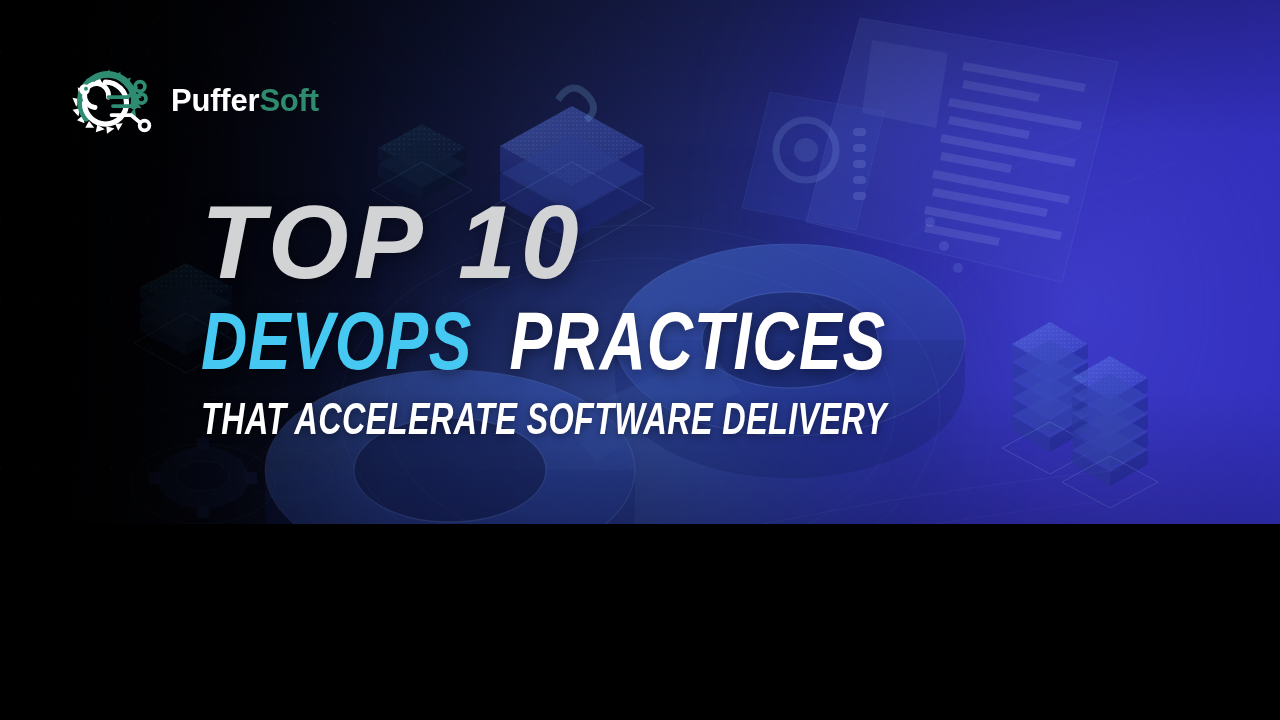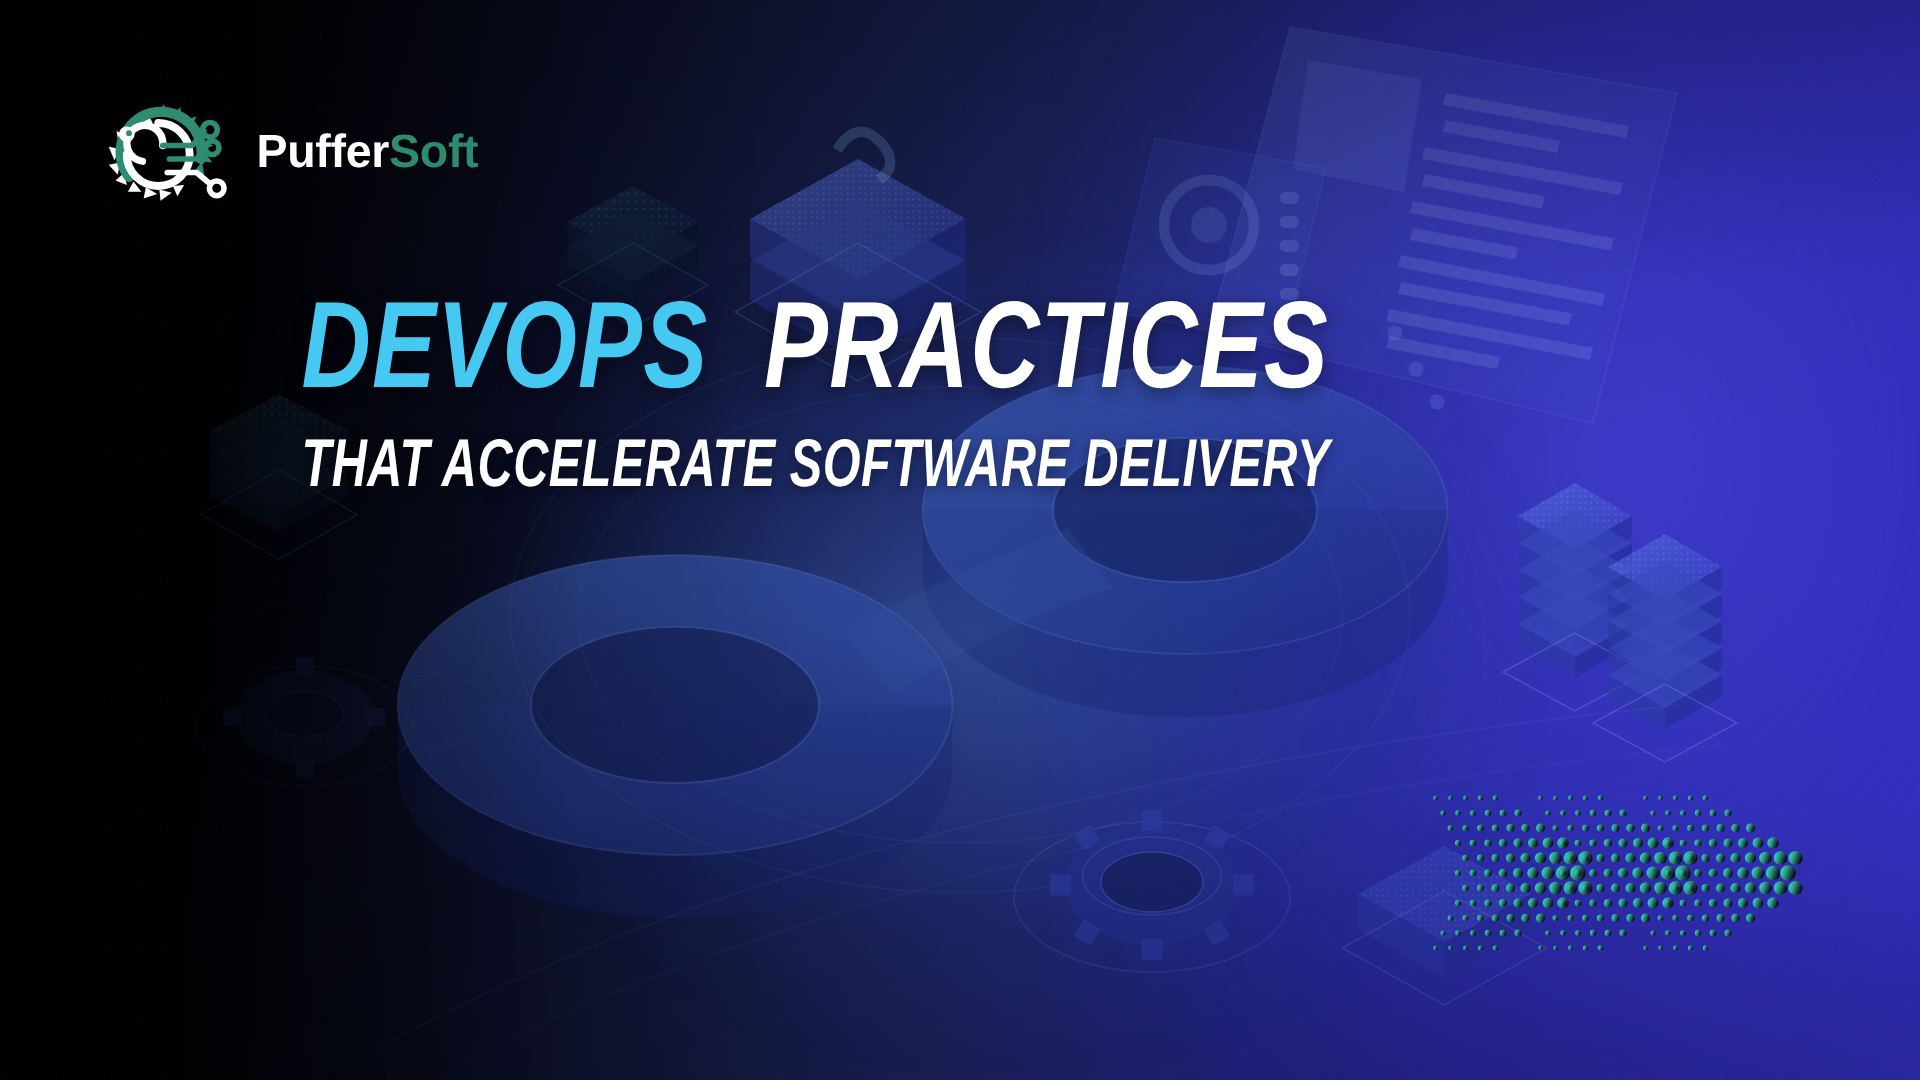--- a/index.html
+++ b/index.html
@@ -3,21 +3,21 @@
 <meta charset="utf-8">
 <style>
   html, body {
     margin: 0;
     padding: 0;
     background: #000;
   }
   #canvas {
     position: relative;
     width: 1280px;
-    height: 720px;
+    height: 524px;
     overflow: hidden;
     font-family: "Liberation Sans", sans-serif;
     background: #05060f;
   }
 
   
   .bg-base {
     position: absolute; inset: 0;
     background:
       linear-gradient(100deg,
@@ -574,19 +574,20 @@
         <circle cx="30" cy="34" r="7" fill="#ffffff"></circle>
         <circle cx="32" cy="33" r="2.6" fill="#2E8C72"></circle>
       </g>
     </svg>
     <div class="logo-word">
       <span class="w1">Puffer</span><span class="w2">Soft</span>
     </div>
   </div>
 
   <div class="headline">
+    <div class="line-top">TOP 10</div>
     <div class="line-mid">
       <span class="kw">DEVOPS</span><span>&nbsp;&nbsp;</span><span class="rest">PRACTICES</span>
     </div>
     <div class="line-sub">THAT ACCELERATE SOFTWARE DELIVERY</div>
   </div>
 
 </div>
 
 </body></html>

